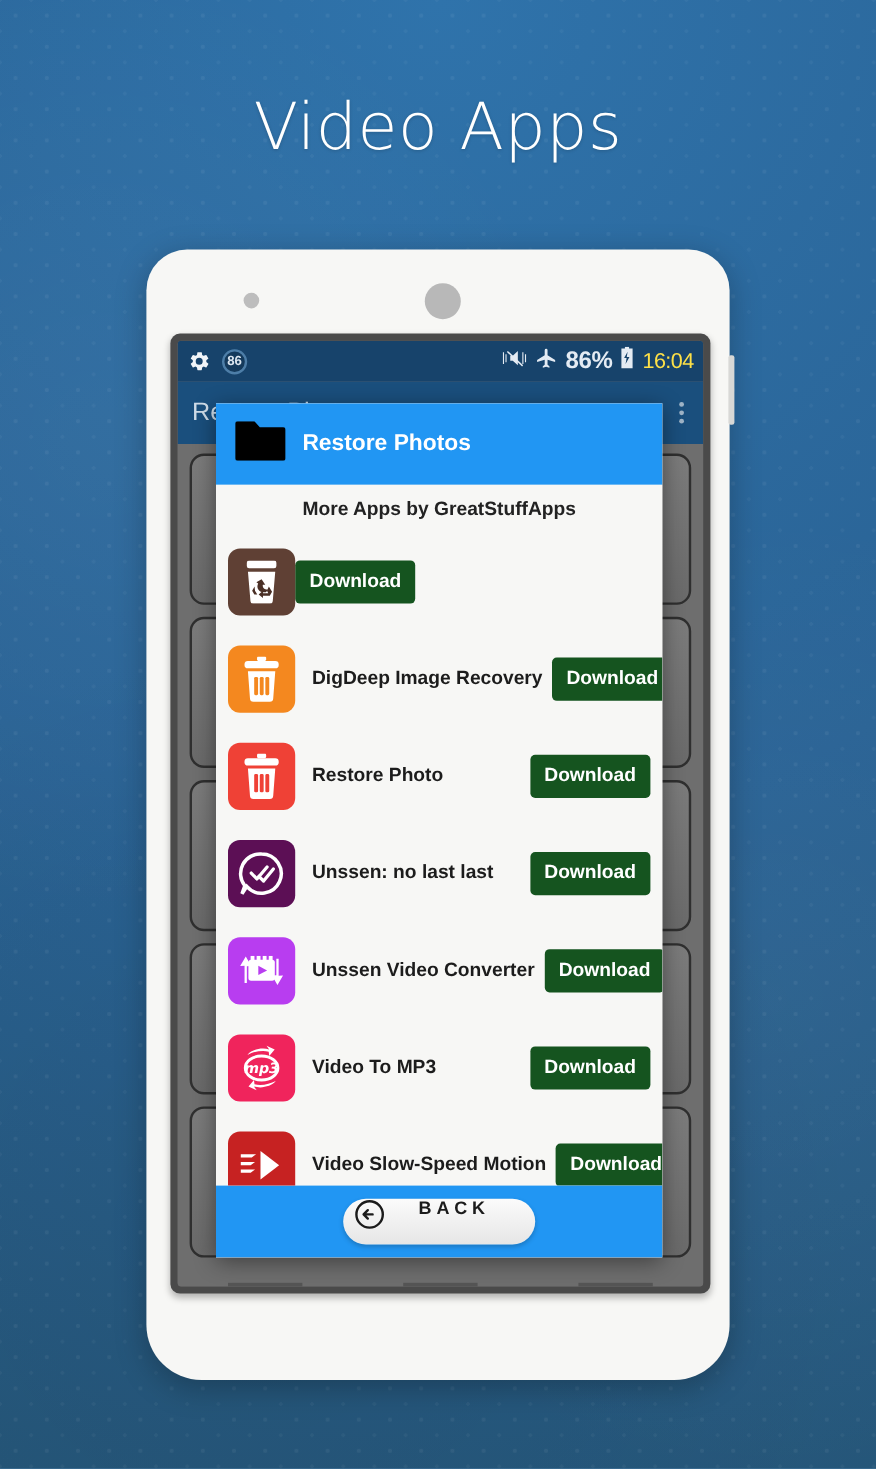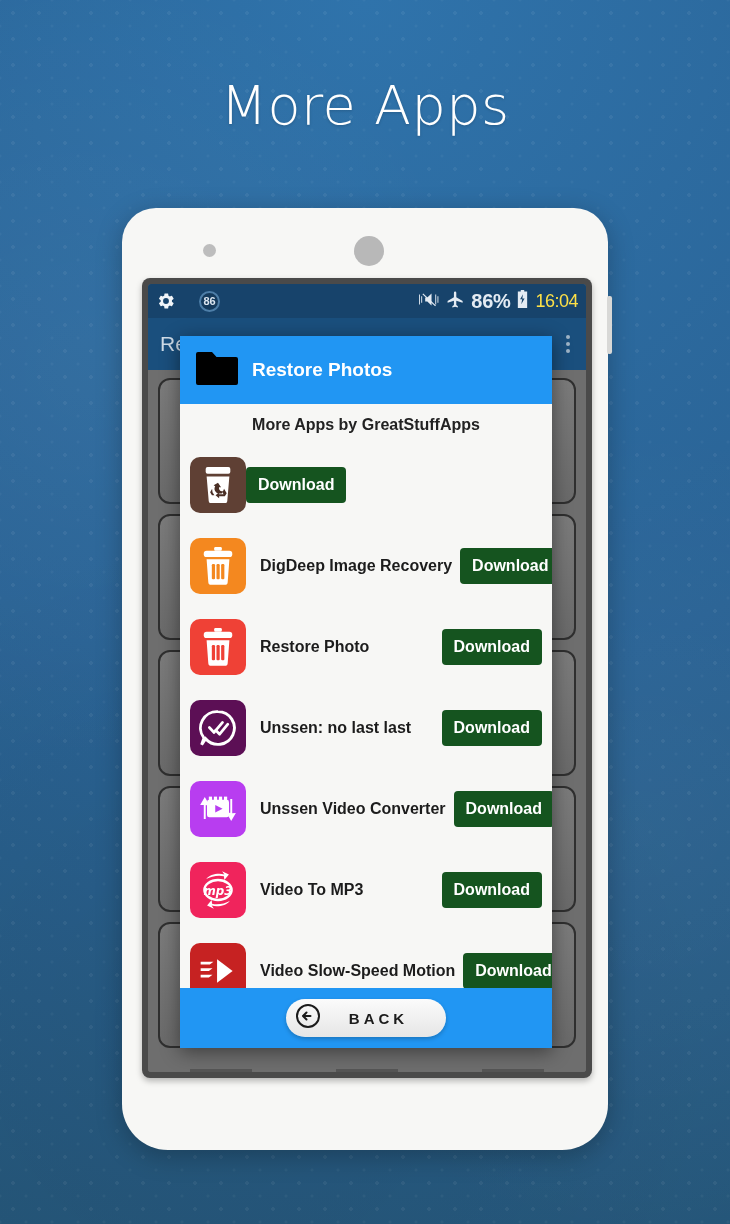--- a/index.html
+++ b/index.html
@@ -109,21 +109,21 @@
     position: absolute;
     left: 0; top: 0;
     width: 100%;
     height: 34px;
     background: #17436b;
     display: flex;
     align-items: center;
     padding: 0 8px;
     color: #e9eef4;
   }
-  .sb-left { display: flex; align-items: center; gap: 23px; flex: 1; }
+  .sb-left { display: flex; align-items: center; gap: 9px; flex: 1; }
   .sb-right { display: flex; align-items: center; gap: 6px; }
   .gear-ico svg { display: block; }
   .badge86 {
     width: 21px; height: 21px;
     border: 2px solid #4d7ea8;
     border-radius: 50%;
     color: #dce6f0;
     font-size: 11px;
     font-weight: bold;
     display: flex; align-items: center; justify-content: center;
@@ -261,21 +261,21 @@
     align-items: center;
     justify-content: center;
     flex: none;
   }
   #back-btn {
     background: linear-gradient(180deg, #fbfbfb 0%, #e6e6e6 100%);
     border-radius: 22px;
     height: 38px;
     min-width: 160px;
     display: flex;
-    align-items: center;
+    align-items: flex-start;
     gap: 16px;
     padding: 0 26px 0 9px;
     box-shadow: 0 2px 4px rgba(0,0,0,0.22);
     cursor: pointer;
   }
   #back-label {
     font-size: 15px;
     font-weight: bold;
     letter-spacing: 4px;
     color: #1b1b1b;
@@ -307,21 +307,21 @@
   }
 </style>
 </head>
 <body>
 
 <div id="bg">
   <div id="bg-dots"></div>
   <div id="bg-blobs"></div>
 </div>
 
-<div id="headline">More Apps</div>
+<div id="headline">Video Apps</div>
 
 <div id="phone">
   <div id="phone-camera"></div>
   <div id="phone-speaker"></div>
   <div id="side-btn"></div>
 
   <div id="bezel">
     <div id="screen">
 
       <div id="statusbar">

